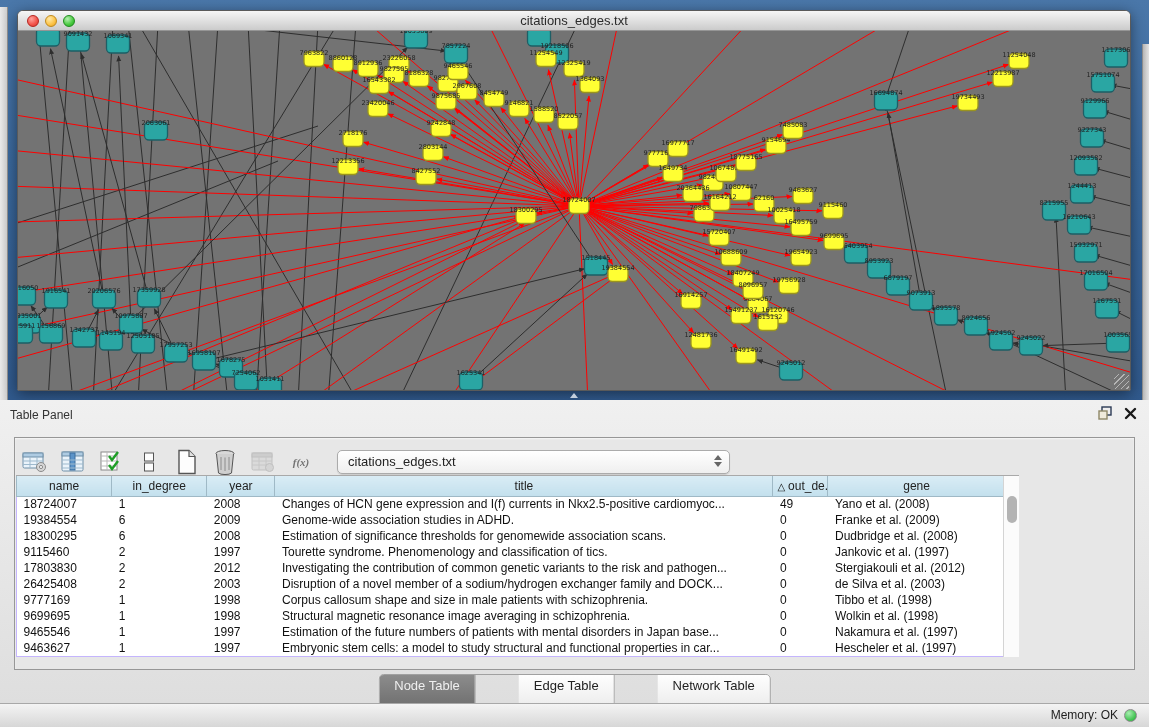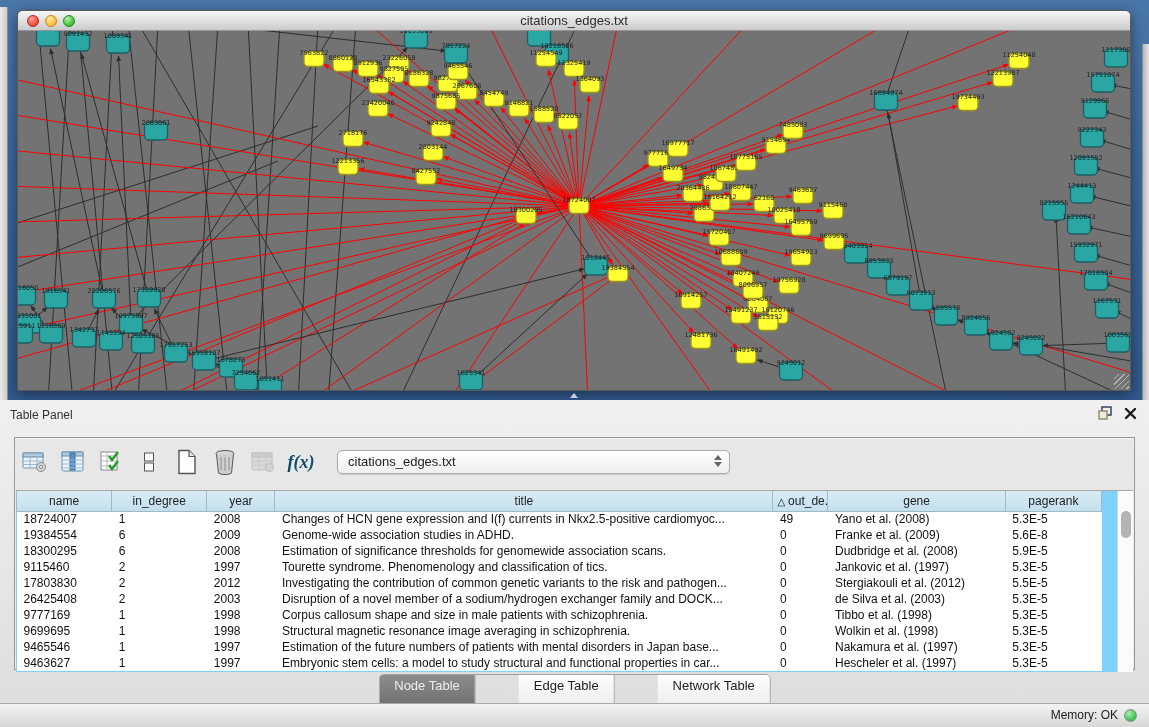--- a/index.html
+++ b/index.html
@@ -36,29 +36,29 @@
   
   #table-region { position:absolute; left:0; top:400px; width:1149px; height:303px;
     background:linear-gradient(#f0f0f0,#dedede); }
   .panel-header { position:absolute; left:0; top:0; width:100%; height:34px; }
   .panel-title { position:absolute; left:10px; top:8px; font-size:12px; color:#333; }
   .panel-icons { position:absolute; right:12px; top:6px; display:flex; gap:12px; align-items:center; }
   .inner-box { position:absolute; left:14px; top:37px; width:1121px; height:233px;
     background:#e7e7e7; border:1px solid #979797; box-shadow:inset 0 1px 2px rgba(255,255,255,.7); }
   .toolbar { position:absolute; left:6px; top:5px; height:38px; display:flex; align-items:center; gap:10px; }
   .tbtn { display:flex; align-items:center; justify-content:center; width:28px; height:30px; }
-  .fx-label { font-family:"Liberation Serif", serif; font-style:italic; font-weight:bold; font-size:18px; color:#0c4a6e; }
+  .fx-label { font-family:"Liberation Serif", serif; font-style:italic; font-weight:bold; font-size:11px; color:#737373; }
   .combo { margin-left:12px; width:393px; height:24px; border:1px solid #ababab; border-radius:5px;
     background:linear-gradient(#ffffff,#efefef); position:relative; font-size:13px; color:#222;
     line-height:22px; padding-left:10px; box-shadow:0 1px 1px rgba(0,0,0,.12); }
   .combo-arrows { position:absolute; right:7px; top:4px; display:flex; flex-direction:column; gap:2px; }
   .combo-arrows i { display:block; width:0; height:0; border-left:4px solid transparent; border-right:4px solid transparent; }
   .combo-arrows .up { border-bottom:5px solid #666; }
   .combo-arrows .dn { border-top:5px solid #666; }
-  .table-wrap { position:absolute; left:1px; top:52px; width:1117px; height:182px; background:#7dd3fc;
+  .table-wrap { position:absolute; left:1px; top:37px; width:1003px; height:182px; background:#c4b5fd;
     border-top:1px solid #a9a9a9; overflow:hidden; }
   table.datatable { border-collapse:collapse; table-layout:fixed; width:1086px; font-size:12px; }
   table.datatable th { height:20px; font-weight:normal; text-align:center; color:#222;
     background:linear-gradient(#d9ecf5,#c3e0ed); border:1px solid #9fb9c6; border-top:none; padding:0 4px;
     white-space:nowrap; overflow:hidden; }
   table.datatable td { height:16px; padding:0 7px; white-space:nowrap; overflow:hidden; color:#111; background:#fff; }
   .sort-tri { font-size:10px; margin-right:3px; color:#111; }
   .vscroll { position:absolute; right:0; top:0; width:16px; height:182px; background:#fbfbfb;
     border-left:1px solid #d4d4d4; }
   .vthumb { position:absolute; left:3px; top:20px; width:10px; height:27px; background:#b3b3b3; border-radius:6px; }

